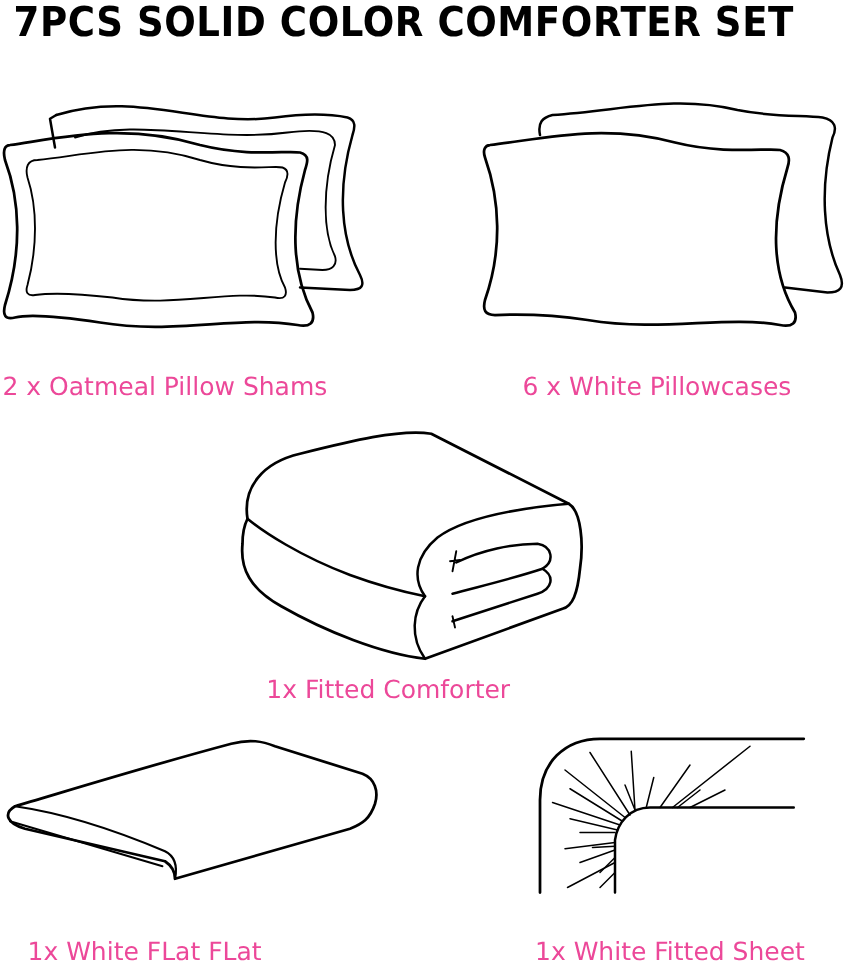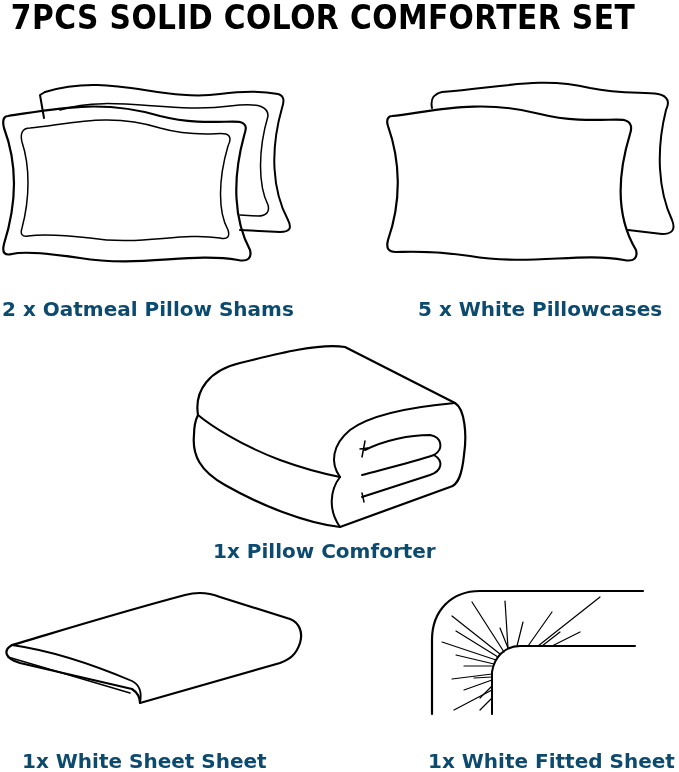--- a/index.html
+++ b/index.html
@@ -4,22 +4,22 @@
   <style>
     html, body { margin: 0; padding: 0; background: #ffffff; }
     body { width: 679px; height: 772px; position: relative; overflow: hidden; font-family: "DejaVu Sans", sans-serif; color: #111; }
     .title {
       position: absolute; left: 0; top: -4px; width: 679px; height: 44px;
       font-family: "DejaVu Sans", sans-serif; font-weight: 900; font-size: 33px;
       letter-spacing: 0.5px; color: #000; white-space: nowrap;
       transform: scaleX(0.90); transform-origin: left top; padding-left: 12px; line-height: 44px;
     }
     .caption {
-      position: absolute; font-family: "DejaVu Sans", sans-serif; font-size: 20px; font-weight: 700;
-      color: #0c4a6e; white-space: nowrap; line-height: 24px;
+      position: absolute; font-family: "DejaVu Sans", sans-serif; font-size: 20px; font-weight: 400;
+      color: #ec4899; white-space: nowrap; line-height: 24px;
     }
     svg.ill { position: absolute; overflow: visible; }
     svg.ill path, svg.ill line { fill: none; stroke: #000; stroke-linecap: round; stroke-linejoin: round; }
   </style>
 </head>
 <body>
 
 <div class="title">7PCS SOLID COLOR COMFORTER SET</div>
 
 <svg class="ill" style="left:0;top:80px" width="300" height="180" viewBox="0 0 300 180">
@@ -30,40 +30,40 @@
 
   <path stroke-width="2.2" d="M8,36 C50,30 100,18 160,36 C200,46 230,40 240,42 C248,44 246,50 244,56 C232,100 234,140 250,170 C252,178 248,182 238,180 C190,172 140,188 80,178 C40,172 20,172 12,174 C4,176 2,172 4,164 C18,120 16,80 4,48 C2,40 4,36 8,36 Z"></path>
   <path stroke-width="1.5" d="M30,48 C70,44 110,32 160,48 C195,58 220,52 226,54 C232,56 230,62 228,66 C218,100 218,132 228,150 C230,156 228,160 220,158 C180,152 140,166 90,158 C55,154 35,155 28,156 C22,157 20,154 22,148 C30,118 30,86 22,62 C20,54 22,48 30,48 Z"></path>
 </svg>
 <div class="caption" style="left:2px;top:297px">2 x Oatmeal Pillow Shams</div>
 
 <svg class="ill" style="left:380px;top:80px" width="300" height="180" viewBox="0 0 300 180">
   <path stroke-width="2" d="M52,28 C50,18 54,14 62,12 C120,8 160,-4 210,8 C240,14 262,12 278,14 C288,16 290,22 286,30 C276,70 278,110 292,140 C296,150 292,154 282,154 L248,150"></path>
   <path stroke-width="2.2" d="M12,36 C50,32 100,18 160,34 C200,44 235,38 244,40 C252,42 252,48 250,54 C236,100 238,140 256,170 C258,178 254,182 244,180 C200,172 150,186 90,176 C50,170 26,172 16,172 C8,172 6,168 8,160 C22,120 20,80 8,46 C6,40 8,36 12,36 Z"></path>
 </svg>
-<div class="caption" style="left:418px;top:297px">5 x White Pillowcases</div>
+<div class="caption" style="left:418px;top:297px">6 x White Pillowcases</div>
 
 <svg class="ill" style="left:180px;top:345px" width="300" height="185" viewBox="0 0 300 185">
   <path stroke-width="2.2" d="M18,70 C14,45 30,25 60,18 C100,8 140,-2 165,2 L275,58 C285,64 287,90 284,110 C282,130 278,140 270,142 L160,182 C125,178 80,160 45,140 C20,126 12,110 14,90 C14,80 16,74 18,70 Z"></path>
   <path stroke-width="2" d="M18,70 C30,80 60,100 100,115 C130,126 150,130 160,132"></path>
   <path stroke-width="2" d="M275,58 C230,62 190,70 170,85 C152,100 150,118 160,132"></path>
   <path stroke-width="2" d="M160,132 C150,145 148,165 160,182"></path>
   <path stroke-width="2" d="M185,105 C205,95 230,90 250,90 C262,92 264,104 254,110 C230,118 200,125 182,130"></path>
   <path stroke-width="2" d="M254,110 C264,116 262,126 250,130 C225,138 200,146 182,152"></path>
   <path stroke-width="1.5" d="M185,96 L182,112 M180,104 L188,103"></path>
   <path stroke-width="1.5" d="M182,148 L184,157"></path>
 </svg>
-<div class="caption" style="left:213px;top:539px">1x Pillow Comforter</div>
+<div class="caption" style="left:213px;top:539px">1x Fitted Comforter</div>
 
 <svg class="ill" style="left:0;top:585px" width="310" height="120" viewBox="0 0 310 120">
   <path stroke-width="2.2" d="M12,60 C40,52 110,30 185,10 C200,6 210,8 220,12 L290,34 C300,38 303,48 300,58 C296,70 290,74 280,78 L140,118 C140,112 138,108 132,104 L20,78 C6,74 2,66 12,60 Z"></path>
   <path stroke-width="1.8" d="M12,60 C40,64 80,74 132,96 C140,100 142,108 140,118"></path>
   <path stroke-width="1.5" d="M8,72 L130,108"></path>
 </svg>
-<div class="caption" style="left:22px;top:749px">1x White Sheet Sheet</div>
+<div class="caption" style="left:22px;top:749px">1x White FLat FLat</div>
 
 <svg class="ill" style="left:420px;top:580px" width="259" height="140" viewBox="0 0 259 140">
   <path stroke-width="2.2" d="M223,11 L60,11 C32,11 12,30 12,60 L12,134"></path>
   <path stroke-width="2" d="M215,66 L100,66 C84,66 74,78 72,92 L72,134"></path>
   <g stroke-width="1.2">
     <line x1="52" y1="22" x2="84" y2="72"></line>
     <line x1="85" y1="21" x2="88" y2="68"></line>
     <line x1="32" y1="36" x2="80" y2="74"></line>
     <line x1="36" y1="51" x2="78" y2="77"></line>
     <line x1="22" y1="62" x2="76" y2="80"></line>

